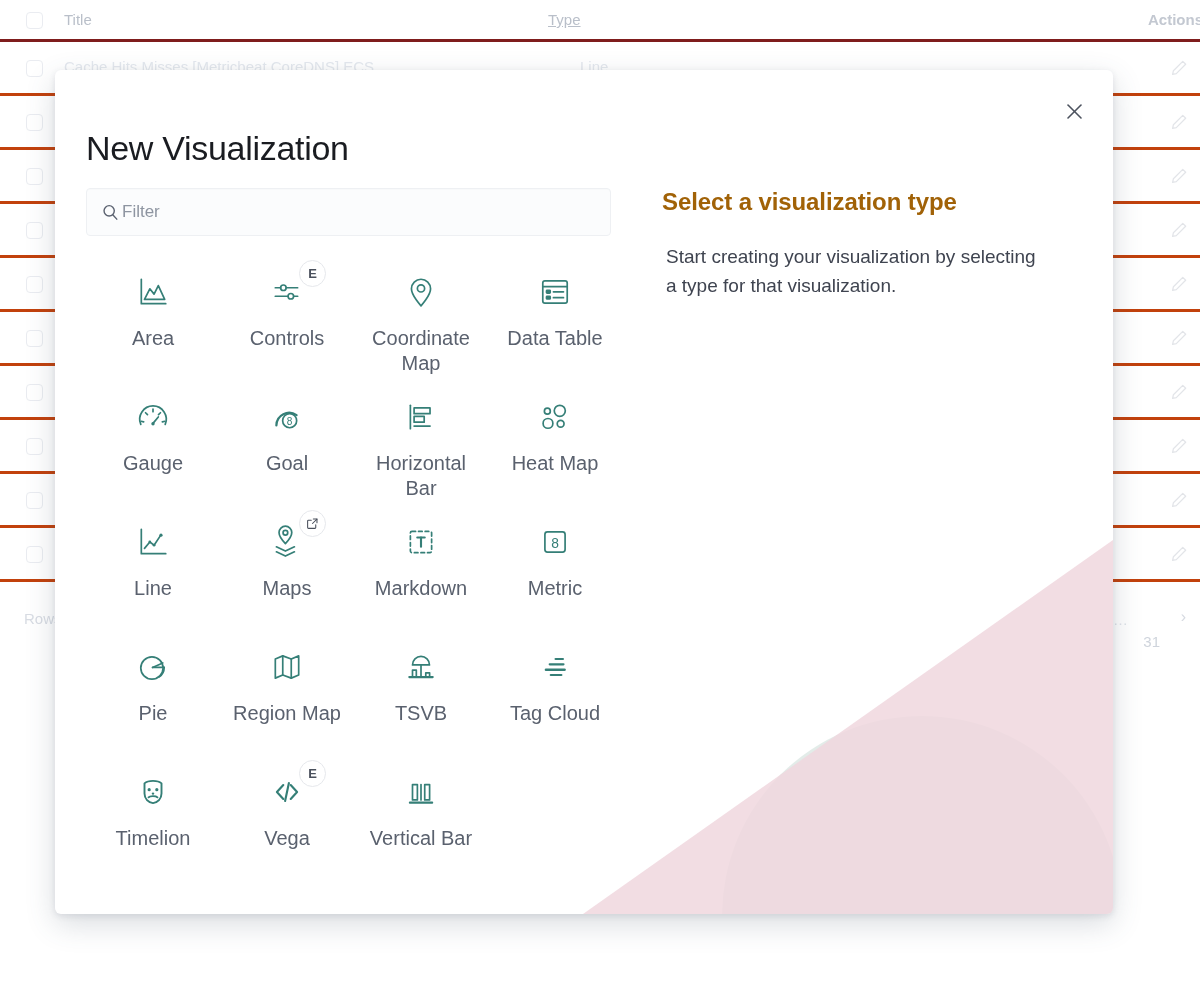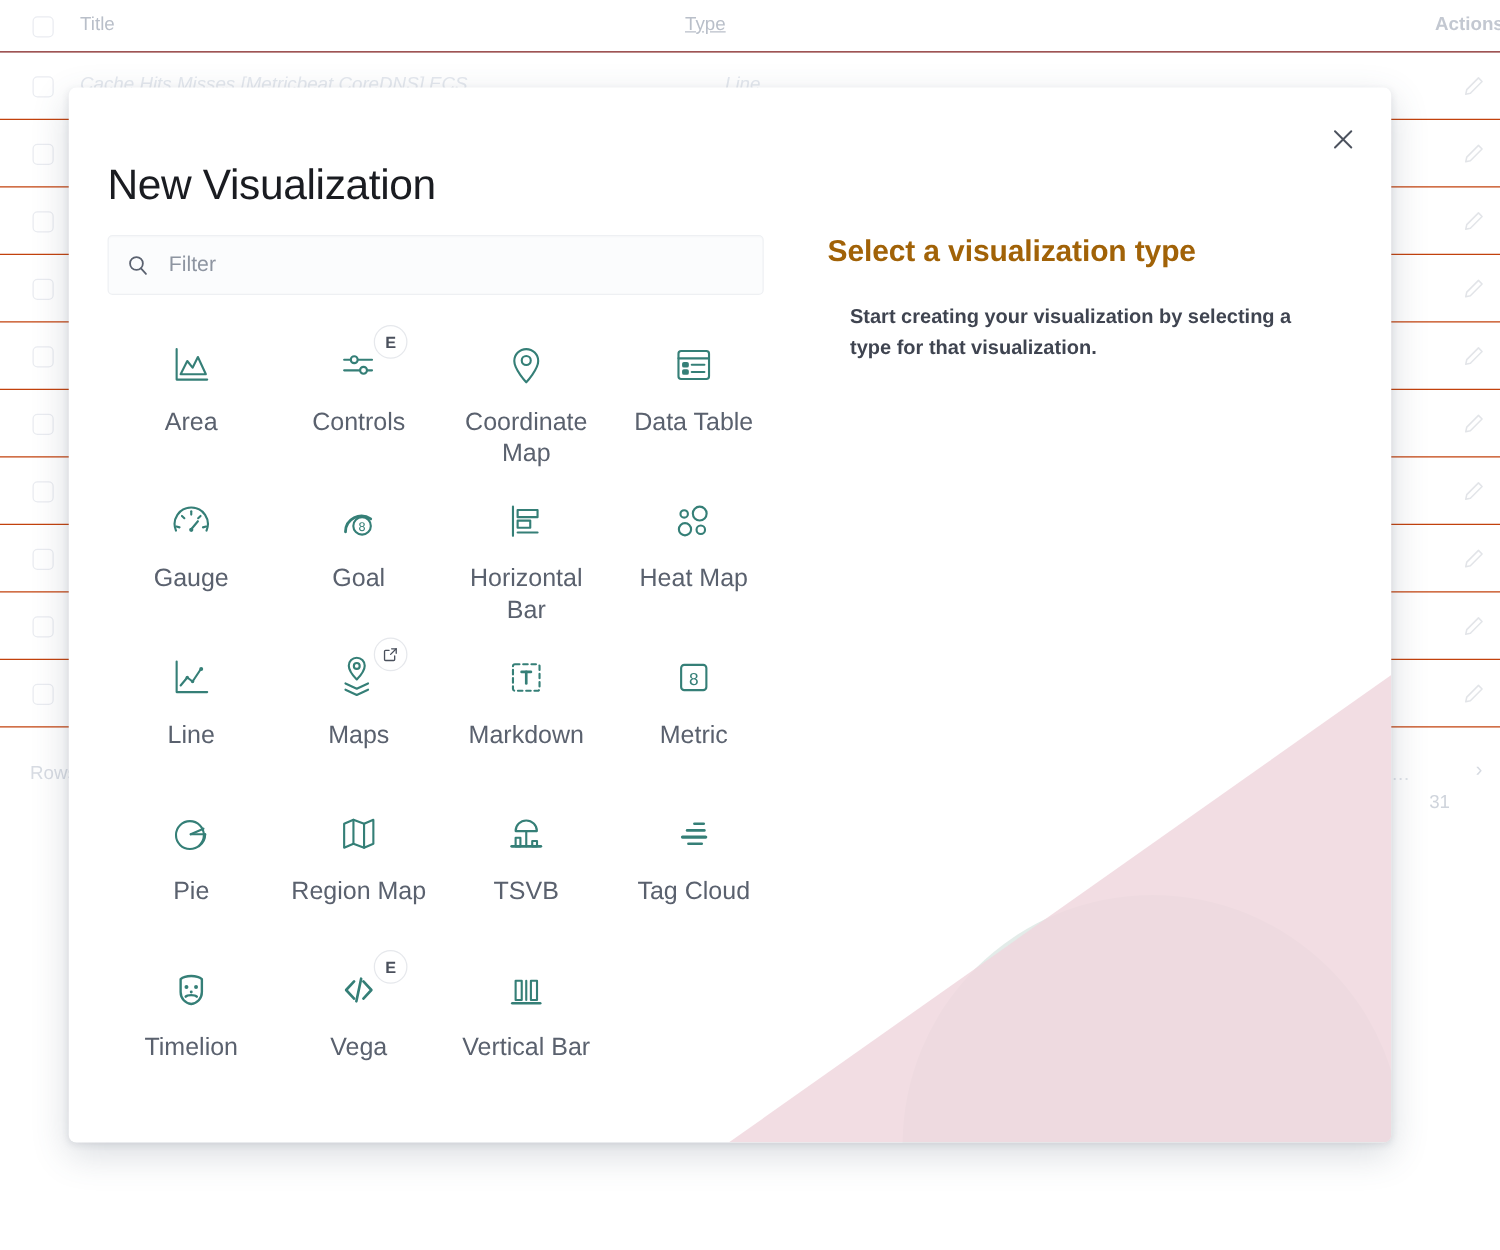--- a/index.html
+++ b/index.html
@@ -12,33 +12,32 @@
   }
 
   
   #bg-page {
     position: absolute; inset: 0;
     background: #ffffff;
   }
   .bg-table { position: absolute; left: 0; top: 0; width: 1200px; }
   .bg-head {
     position: relative; height: 42px;
-    border-bottom: 1px solid #7f1d1d;
+    border-bottom: 3px solid #7f1d1d;
   }
   .bg-head .cell {
     position: absolute; top: 11px;
     font-size: 15px; color: #b9bfc9; font-weight: 400;
   }
   .bg-head .c-title { left: 64px; }
   .bg-head .c-type  { left: 548px; text-decoration: underline; }
   .bg-head .c-actions { left: 1148px; font-weight: 700; color: #c3c8d1;}
   .bg-row {
     position: relative; height: 54px;
-    border-bottom: 1px solid #c2410c;
-    font-style: italic;
+    border-bottom: 3px solid #c2410c;
   }
   .bg-check {
     position: absolute; left: 26px; top: 50%; margin-top: -8px;
     width: 17px; height: 17px; border: 1.4px solid #eaecf1; border-radius: 4px;
     background: #fff;
   }
   .bg-cell-title {
     position: absolute; left: 64px; top: 50%; margin-top: -10px;
     font-size: 15px; color: #e4e8ee; white-space: nowrap;
   }
@@ -106,21 +105,20 @@
     border: 1px solid #eef0f3;
     border-radius: 4px;
     display: flex; align-items: center;
     box-shadow: 0 1px 1px rgba(0,0,0,.015) inset;
   }
   .filter-icon { margin-left: 14px; display: flex; }
   .filter-input {
     flex: 1; border: none; outline: none; background: transparent;
     font-family: "Liberation Sans", sans-serif;
     font-size: 17px; color: #8b5cf6;
-    margin-left: 13px;
   }
   .filter-input::placeholder { color: #8e95a1; }
 
   
   .viz-grid {
     position: absolute; left: 31px; top: 190px;
     width: 536px;
     display: grid;
     grid-template-columns: repeat(4, 1fr);
     row-gap: 0px;
@@ -158,21 +156,21 @@
 
   
   .right-panel {
     position: absolute; left: 607px; top: 118px; width: 390px;
   }
   .rp-title {
     font-size: 24px; font-weight: 700; color: #a16207;
     margin: 0 0 26px 0; letter-spacing: -.1px;
   }
   .rp-body {
-    font-size: 16px; color: #3f4450; line-height: 1.55; margin: 18px; font-weight: bold;
+    font-size: 19px; color: #3f4450; line-height: 1.55; margin: 4px;
   }
 
   svg { display: block; }
 </style>
 </head>
 <body>
 
 <div id="bg-page">
   <div class="bg-table">
 

